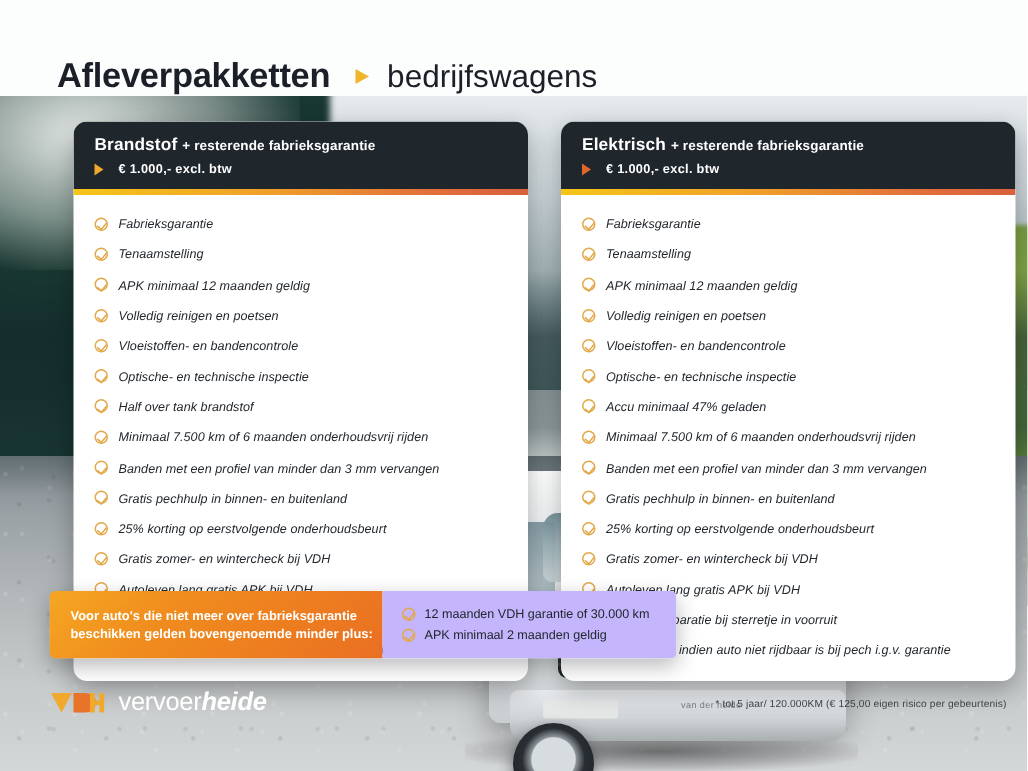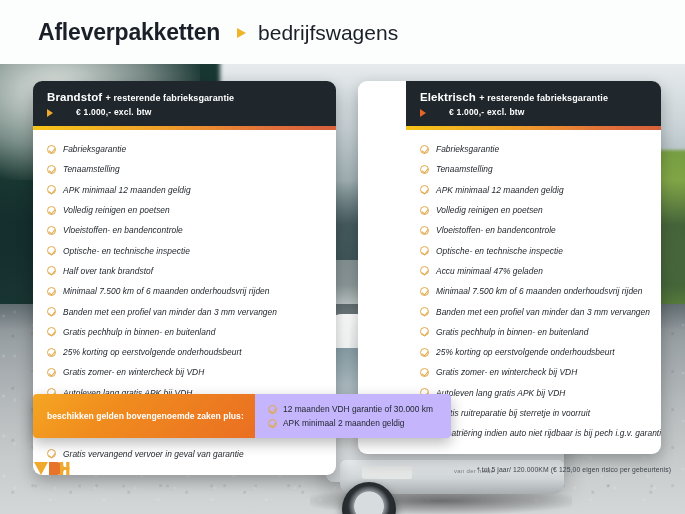--- a/index.html
+++ b/index.html
@@ -159,21 +159,21 @@
   }
   .van-shadow {
     position: absolute; left: -6px; top: 196px; width: 262px; height: 26px;
     background: radial-gradient(ellipse at 50% 50%, rgba(0,0,0,0.45) 0%, rgba(0,0,0,0.18) 50%, rgba(0,0,0,0) 78%);
   }
 
   
   .page-header {
     position: absolute; left: 0; top: 0; width: 685px; height: 64px;
     background: #fcfdfd;
-    display: flex; align-items: center; padding-left: 38px;
+    display: flex; align-items: flex-end; padding-left: 38px;
   }
   .title-main {
     font-size: 23px; font-weight: bold; color: #1b2028; letter-spacing: -.2px;
   }
   .title-arrow {
     display: inline-block; margin: 0 8px 0 12px;
     width: 0; height: 0;
     border-left: 9px solid #f0b429;
     border-top: 5.5px solid transparent;
     border-bottom: 5.5px solid transparent;
@@ -184,36 +184,37 @@
   }
 
   
   .card {
     position: absolute;
     width: 303px;
     background: #ffffff;
     border-radius: 9px;
     box-shadow: 0 6px 16px rgba(0,0,0,0.28);
     overflow: hidden;
+    margin-left: 16px;
   }
   .card-left  { left: 33px;  top: 81px; }
-  .card-right { left: 358px; top: 81px; padding-left: 48px; }
+  .card-right { left: 358px; top: 81px; }
 
   .card-head {
     background: #1f262c;
     padding: 10px 14px 9px 14px;
   }
   .card-title {
     font-size: 11.5px; color: #ffffff; font-weight: bold; letter-spacing: .1px;
   }
   .card-title .suffix {
     font-size: 9px; font-weight: bold; letter-spacing: .1px;
   }
   .card-price-row {
-    display: flex; align-items: flex-end; gap: 23px; margin-top: 4px;
+    display: flex; align-items: flex-end; gap: 10px; margin-top: 4px;
   }
   .price-arrow {
     width: 0; height: 0;
     border-left: 6px solid #f0a92c;
     border-top: 4px solid transparent;
     border-bottom: 4px solid transparent;
   }
   .price-arrow.orange { border-left-color: #e2662a; }
   .card-price { font-size: 8.5px; color: #ffffff; font-weight: bold; letter-spacing: .2px; }
 
@@ -270,21 +271,21 @@
 
   
   .footer-logo {
     position: absolute; left: 34px; top: 458px;
     display: flex; align-items: center; gap: 9px;
   }
   .logo-mark {
     display: flex; align-items: center; height: 19px;
   }
   .logo-word { font-size: 17px; color: #ffffff; letter-spacing: -.2px; }
-  .logo-word b { font-weight: bold; }
+  .logo-word b { font-weight: bold; font-style: italic; }
   .footnote {
     position: absolute; right: 14px; top: 466px;
     font-size: 6.8px; color: #3c4348; letter-spacing: .1px;
   }
 </style>
 </head>
 <body>
 
 <div id="page">
 
@@ -392,24 +393,20 @@
           <span class="item-text">Autoleven lang gratis APK bij VDH</span>
         </div>
       <div class="list-item">
           <span class="check-icon"></span>
           <span class="item-text">Gratis ruitreparatie bij sterretje in voorruit</span>
         </div>
       <div class="list-item">
           <span class="check-icon"></span>
           <span class="item-text">Repatriëring indien auto niet rijdbaar is bij pech i.g.v. garantie</span>
         </div>
-      <div class="list-item">
-          <span class="check-icon"></span>
-          <span class="item-text">Gratis vervangend vervoer in geval van garantie</span>
-        </div>
     </div>
   </div>
 
   <div class="card card-right">
     <div class="card-head">
       <div class="card-title">
         <span>Elektrisch</span>
         <span class="suffix">+ resterende fabrieksgarantie</span>
       </div>
       <div class="card-price-row">
@@ -477,21 +474,22 @@
         </div>
       <div class="list-item">
           <span class="check-icon"></span>
           <span class="item-text">Repatriëring indien auto niet rijdbaar is bij pech i.g.v. garantie</span>
         </div>
     </div>
   </div>
 
   <div class="banner">
     <div class="banner-orange">
-      <div class="banner-line">beschikken gelden bovengenoemde zaken plus:</div>
+      <div class="banner-line">Voor auto's die niet meer over fabrieksgarantie</div>
+      <div class="banner-line">beschikken gelden bovengenoemde minder plus:</div>
     </div>
     <div class="banner-white">
       <div class="banner-item">
         <span class="check-icon"></span>
         <span class="banner-item-text">12 maanden VDH garantie of 30.000 km</span>
       </div>
       <div class="banner-item">
         <span class="check-icon"></span>
         <span class="banner-item-text">APK minimaal 2 maanden geldig</span>
       </div>
@@ -501,18 +499,18 @@
   <div class="footer-logo">
     <span class="logo-mark">
       <svg width="36" height="19" viewBox="0 0 36 19" xmlns="http://www.w3.org/2000/svg">
         <polygon points="0,3 14,3 7,16" fill="#f0a92c"></polygon>
         <path d="M15,3 H23 A7,6.5 0 0 1 23,16 H15 Z" fill="#e8742a"></path>
         <rect x="26" y="3" width="3.2" height="13" fill="#f0a92c"></rect>
         <rect x="32.2" y="3" width="3.2" height="13" fill="#f0a92c"></rect>
         <rect x="26" y="8" width="9.4" height="3" fill="#f0a92c"></rect>
       </svg>
     </span>
-    <span class="logo-word"><span>vander</span><b>heide</b></span>
+    <span class="logo-word"><span>vervoer</span><b>heide</b></span>
   </div>
 
   <div class="footnote">* tot 5 jaar/ 120.000KM (€ 125,00 eigen risico per gebeurtenis)</div>
 
 </div>
 
 </body></html>

